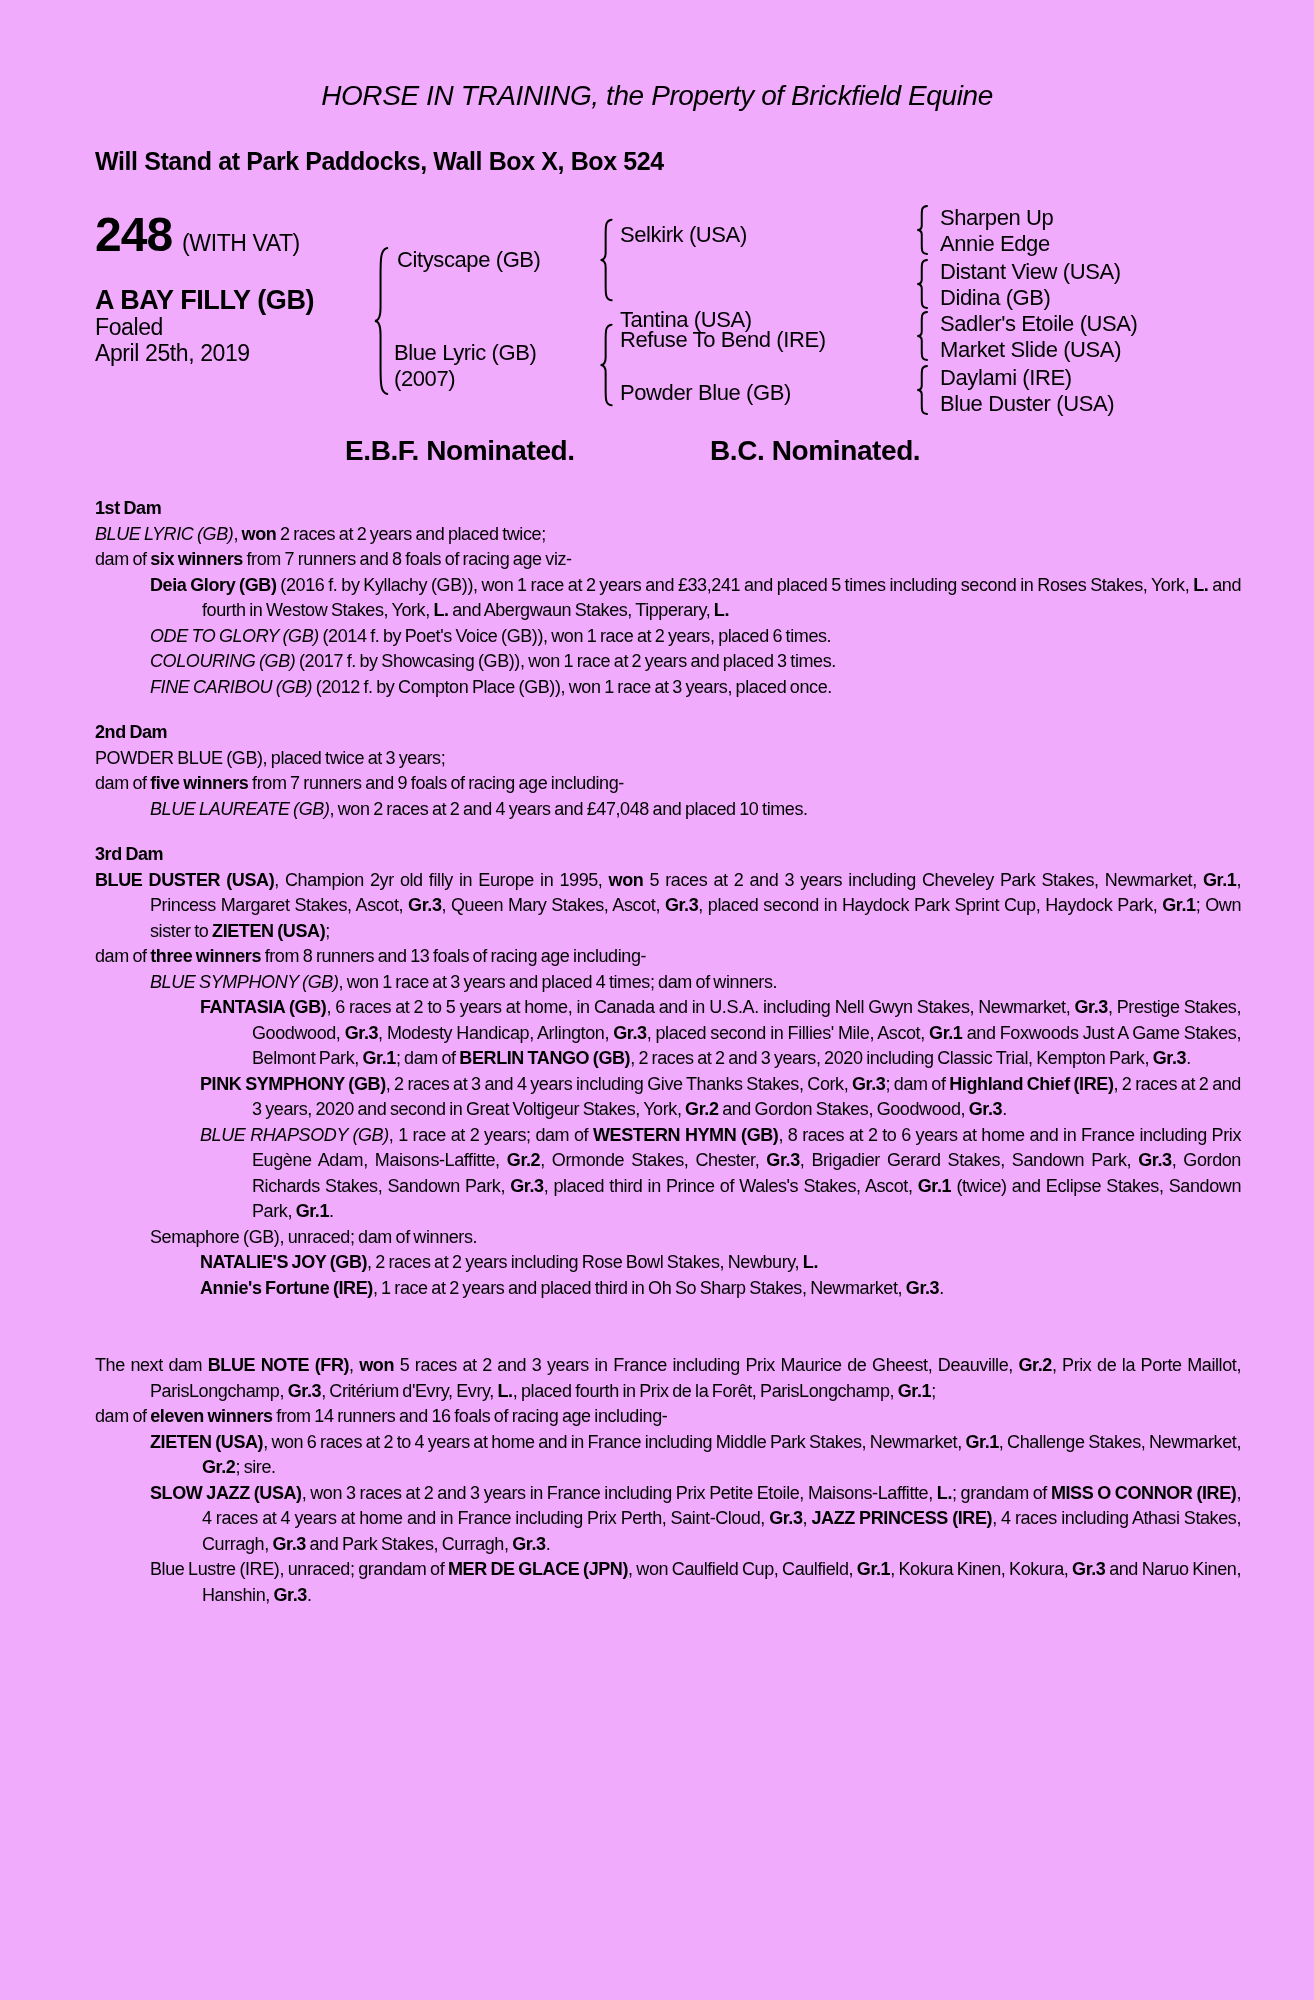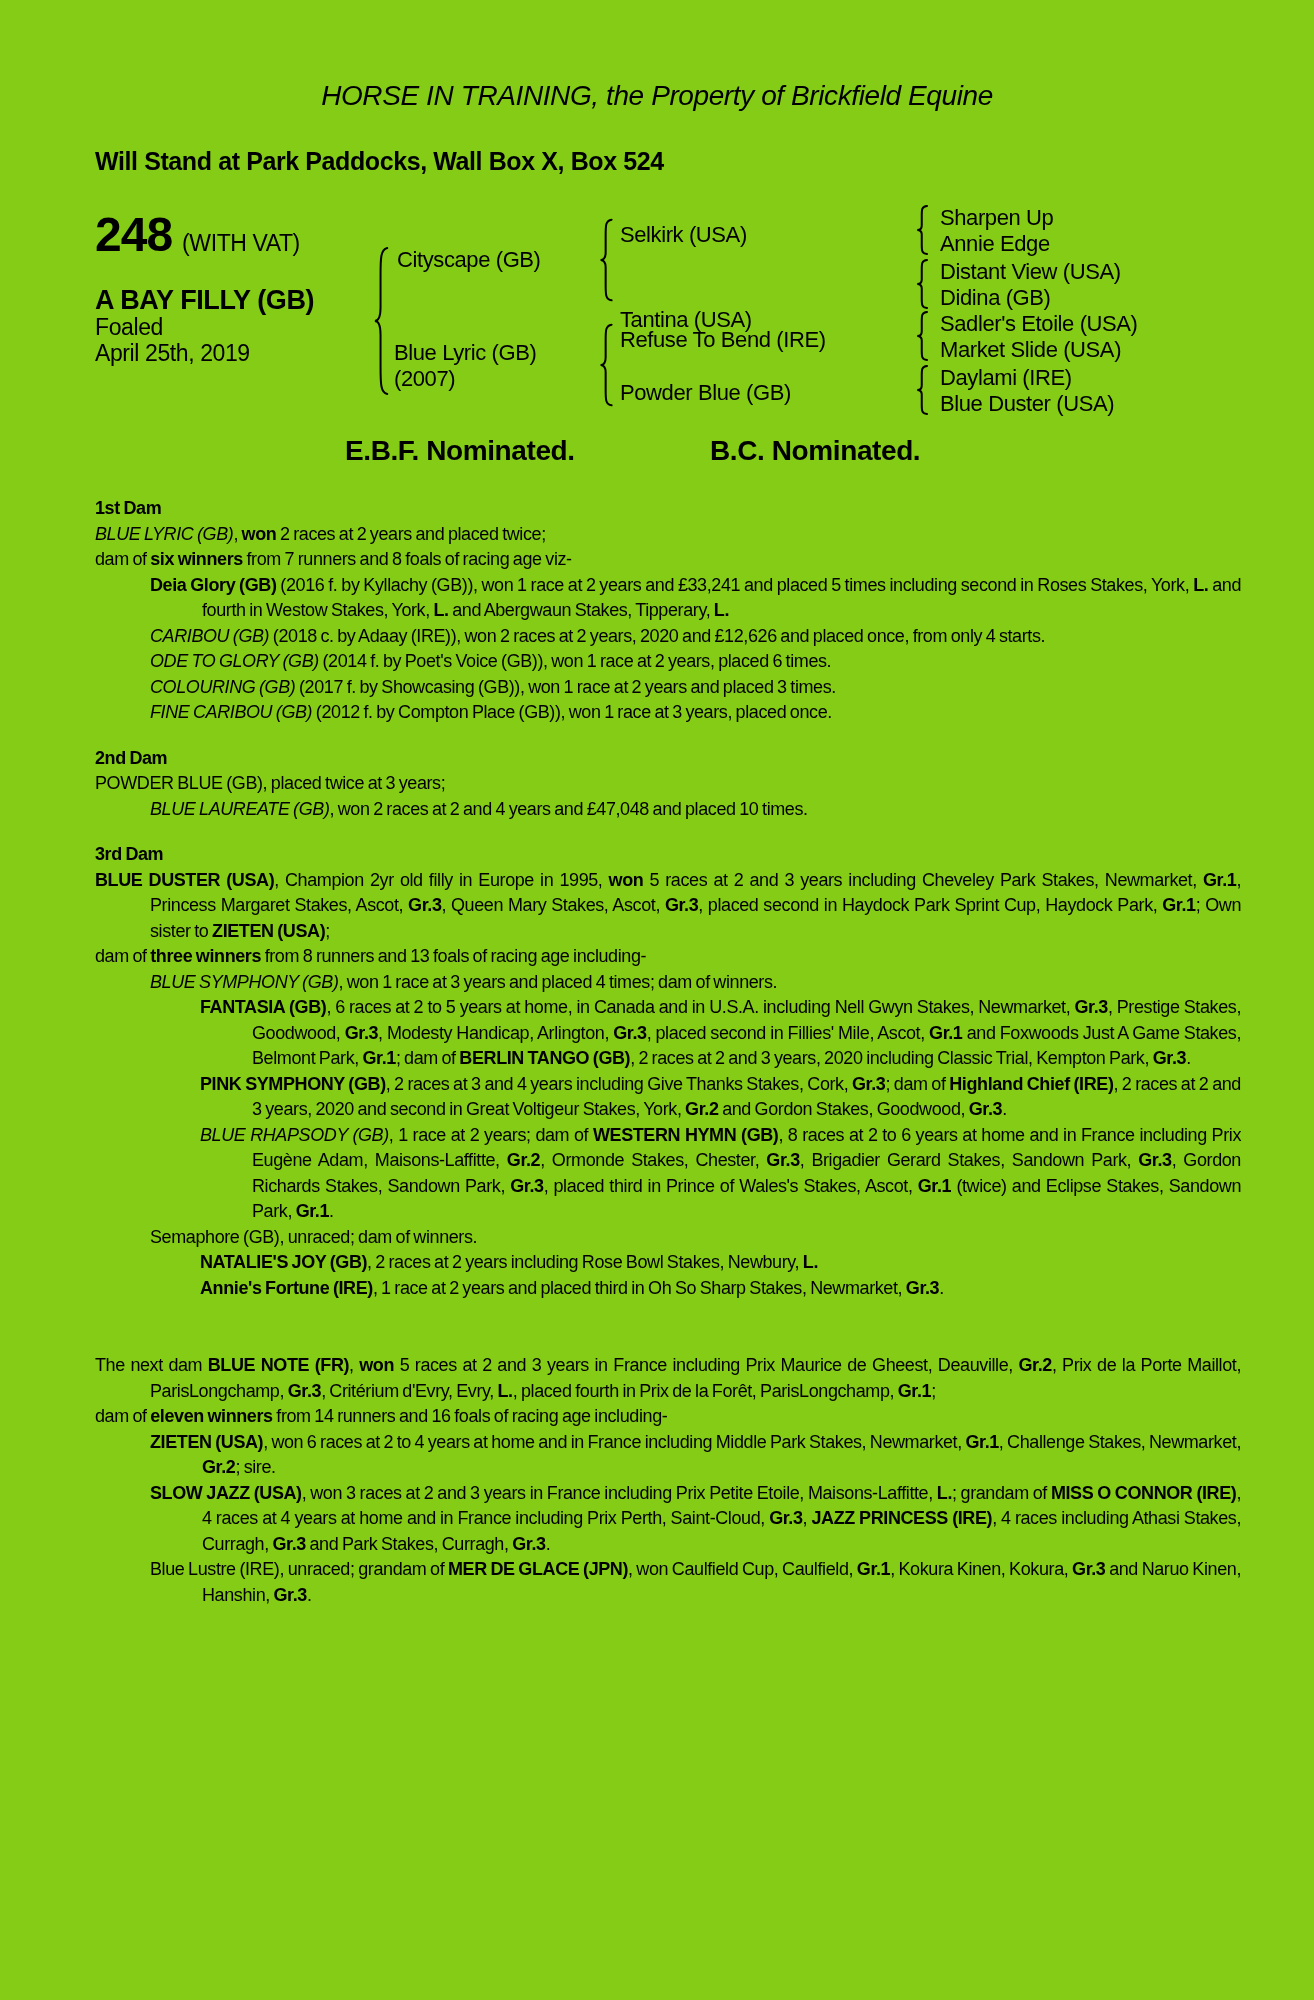--- a/index.html
+++ b/index.html
@@ -1,19 +1,19 @@
 <!DOCTYPE html>
 <html><head>
 <meta charset="utf-8">
 <style>
   html,body{margin:0;padding:0;background:#e8e8e8;}
   .page{
     position:relative;
     width:1314px;height:2000px;
-    background:#84cc16;
+    background:#f0abfc;
     font-family:"Liberation Sans","DejaVu Sans",sans-serif;
     color:#000;
     overflow:hidden;
     letter-spacing:-0.4px;
   }
   .title{
     position:absolute;top:80px;left:0;width:100%;
     text-align:center;
     font-style:italic;font-size:28px;line-height:32px;
   }
@@ -140,28 +140,28 @@
     <div class="nom" style="left:250px;top:230px;">E.B.F. Nominated.</div>
     <div class="nom" style="left:615px;top:230px;">B.C. Nominated.</div>
   </div>
 
   <div class="content" id="sections">
       <div class="section">
         <div class="sec-heading">1st Dam</div>
         <div class="para flush"><span class="i">BLUE LYRIC (GB)</span><span>, </span><span class="b">won</span><span> 2 races at 2 years and placed twice;</span></div>
         <div class="para flush"><span>dam of </span><span class="b">six winners</span><span> from 7 runners and 8 foals of racing age viz-</span></div>
         <div class="para hang1"><span class="b">Deia Glory (GB)</span><span> (2016 f. by Kyllachy (GB)), won 1 race at 2 years and £33,241 and placed 5 times including second in Roses Stakes, York, </span><span class="b">L.</span><span> and fourth in Westow Stakes, York, </span><span class="b">L.</span><span> and Abergwaun Stakes, Tipperary, </span><span class="b">L.</span></div>
-        <div class="para hang1"><span class="i">CARIBOU (GB)</span><span> (2018 c. by Adaay (IRE)), won 2 races at 2 years, 2020 and £12,626 and placed once, from only 4 starts.</span></div>
         <div class="para hang1"><span class="i">ODE TO GLORY (GB)</span><span> (2014 f. by Poet's Voice (GB)), won 1 race at 2 years, placed 6 times.</span></div>
         <div class="para hang1"><span class="i">COLOURING (GB)</span><span> (2017 f. by Showcasing (GB)), won 1 race at 2 years and placed 3 times.</span></div>
         <div class="para hang1"><span class="i">FINE CARIBOU (GB)</span><span> (2012 f. by Compton Place (GB)), won 1 race at 3 years, placed once.</span></div>
       </div>
       <div class="section">
         <div class="sec-heading">2nd Dam</div>
         <div class="para flush"><span>POWDER BLUE (GB), placed twice at 3 years;</span></div>
+        <div class="para flush"><span>dam of </span><span class="b">five winners</span><span> from 7 runners and 9 foals of racing age including-</span></div>
         <div class="para hang1"><span class="i">BLUE LAUREATE (GB)</span><span>, won 2 races at 2 and 4 years and £47,048 and placed 10 times.</span></div>
       </div>
       <div class="section">
         <div class="sec-heading">3rd Dam</div>
         <div class="para flush"><span class="b">BLUE DUSTER (USA)</span><span>, Champion 2yr old filly in Europe in 1995, </span><span class="b">won</span><span> 5 races at 2 and 3 years including Cheveley Park Stakes, Newmarket, </span><span class="b">Gr.1</span><span>, Princess Margaret Stakes, Ascot, </span><span class="b">Gr.3</span><span>, Queen Mary Stakes, Ascot, </span><span class="b">Gr.3</span><span>, placed second in Haydock Park Sprint Cup, Haydock Park, </span><span class="b">Gr.1</span><span>; Own sister to </span><span class="b">ZIETEN (USA)</span><span>;</span></div>
         <div class="para flush"><span>dam of </span><span class="b">three winners</span><span> from 8 runners and 13 foals of racing age including-</span></div>
         <div class="para hang1"><span class="i">BLUE SYMPHONY (GB)</span><span>, won 1 race at 3 years and placed 4 times; dam of winners.</span></div>
         <div class="para hang2"><span class="b">FANTASIA (GB)</span><span>, 6 races at 2 to 5 years at home, in Canada and in U.S.A. including Nell Gwyn Stakes, Newmarket, </span><span class="b">Gr.3</span><span>, Prestige Stakes, Goodwood, </span><span class="b">Gr.3</span><span>, Modesty Handicap, Arlington, </span><span class="b">Gr.3</span><span>, placed second in Fillies' Mile, Ascot, </span><span class="b">Gr.1</span><span> and Foxwoods Just A Game Stakes, Belmont Park, </span><span class="b">Gr.1</span><span>; dam of </span><span class="b">BERLIN TANGO (GB)</span><span>, 2 races at 2 and 3 years, 2020 including Classic Trial, Kempton Park, </span><span class="b">Gr.3</span><span>.</span></div>
         <div class="para hang2"><span class="b">PINK SYMPHONY (GB)</span><span>, 2 races at 3 and 4 years including Give Thanks Stakes, Cork, </span><span class="b">Gr.3</span><span>; dam of </span><span class="b">Highland Chief (IRE)</span><span>, 2 races at 2 and 3 years, 2020 and second in Great Voltigeur Stakes, York, </span><span class="b">Gr.2</span><span> and Gordon Stakes, Goodwood, </span><span class="b">Gr.3</span><span>.</span></div>
         <div class="para hang2"><span class="i">BLUE RHAPSODY (GB)</span><span>, 1 race at 2 years; dam of </span><span class="b">WESTERN HYMN (GB)</span><span>, 8 races at 2 to 6 years at home and in France including Prix Eugène Adam, Maisons-Laffitte, </span><span class="b">Gr.2</span><span>, Ormonde Stakes, Chester, </span><span class="b">Gr.3</span><span>, Brigadier Gerard Stakes, Sandown Park, </span><span class="b">Gr.3</span><span>, Gordon Richards Stakes, Sandown Park, </span><span class="b">Gr.3</span><span>, placed third in Prince of Wales's Stakes, Ascot, </span><span class="b">Gr.1</span><span> (twice) and Eclipse Stakes, Sandown Park, </span><span class="b">Gr.1</span><span>.</span></div>

